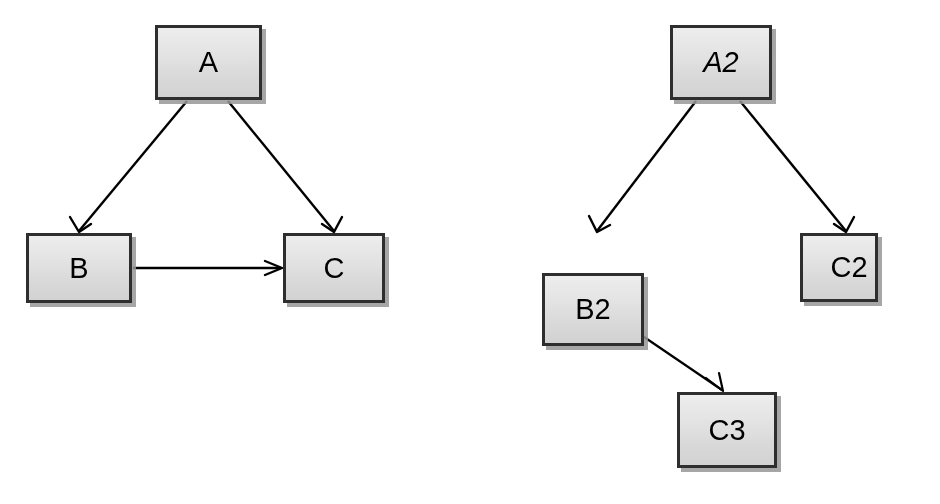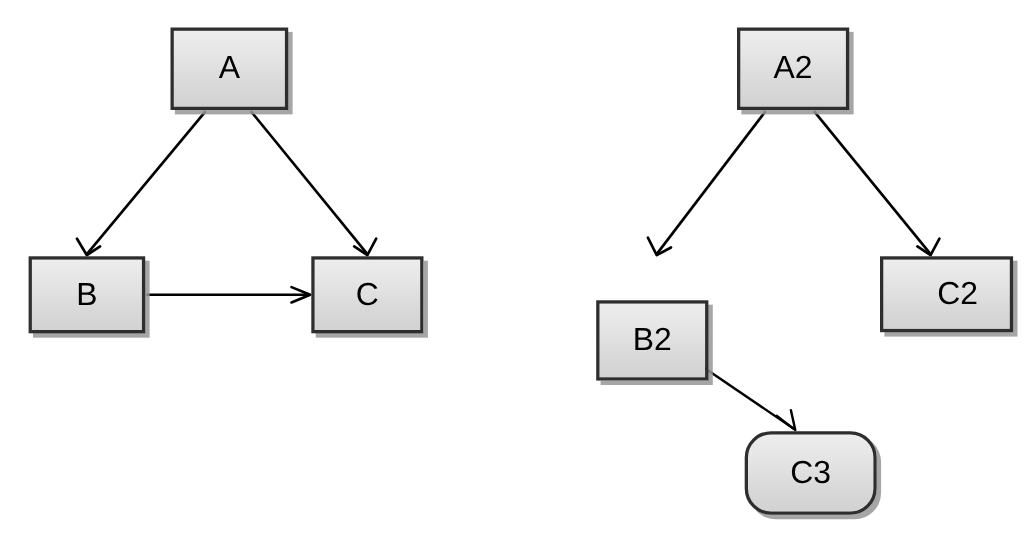--- a/index.html
+++ b/index.html
@@ -88,29 +88,29 @@
   </div>
 
   <div class="node" style="left:26px; top:233px; width:106px; height:70px;">
     <span class="node-label">B</span>
   </div>
 
   <div class="node" style="left:283px; top:233px; width:102px; height:70px;">
     <span class="node-label">C</span>
   </div>
 
-  <div class="node" style="left:670px; top:25px; width:102px; height:75px;">
+  <div class="node" style="left:670px; top:25px; width:102px; height:75px;font-style:italic;">
     <span class="node-label">A2</span>
   </div>
 
   <div class="node" style="left:542px; top:233px; width:102px; height:73px;margin-top:40px;">
     <span class="node-label">B2</span>
   </div>
 
-  <div class="node" style="left:800px; top:233px; width:121px; height:69px;padding-left:20px;">
+  <div class="node" style="left:800px; top:233px; width:78px; height:69px;padding-left:20px;">
     <span class="node-label">C2</span>
   </div>
 
-  <div class="node" style="left:677px; top:392px; width:120px; height:76px;border-radius:24px;">
+  <div class="node" style="left:677px; top:392px; width:100px; height:76px;">
     <span class="node-label">C3</span>
   </div>
 
 </div>
 
 </body></html>

